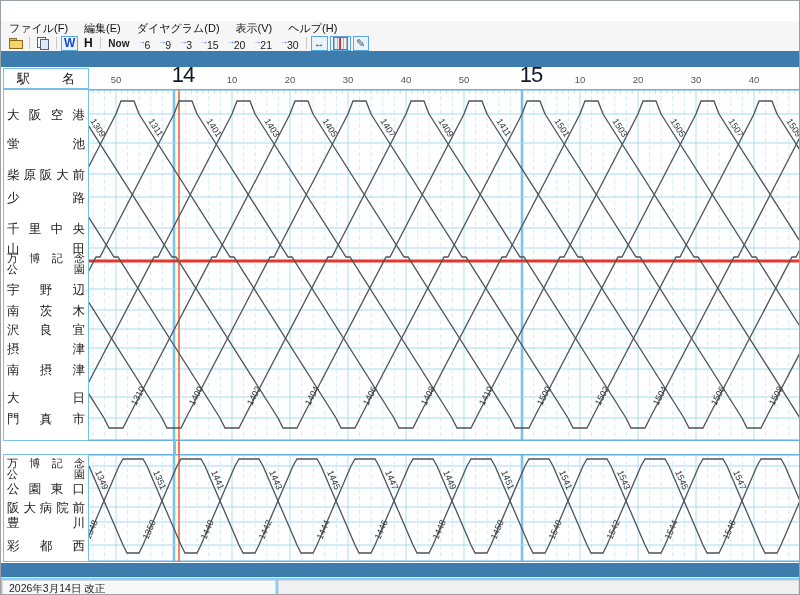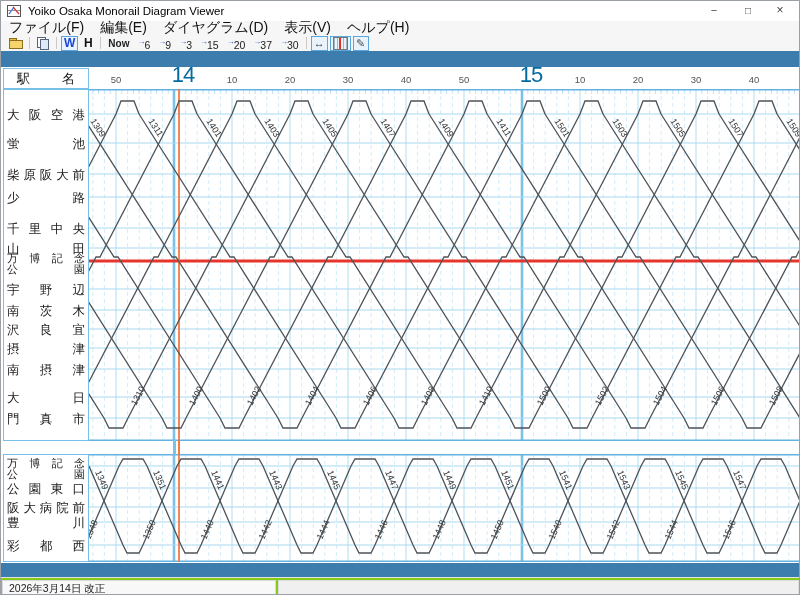--- a/index.html
+++ b/index.html
@@ -10,21 +10,21 @@
   .titlebar{position:absolute;left:0;top:0;width:100%;height:20px;background:#ffffff;
             display:flex;align-items:center;}
   .appicon{margin-left:6px;}
   .title{font-size:11.5px;color:#000;margin-left:7px;}
   .winbtn{position:absolute;top:1px;width:30px;height:17px;text-align:center;
           font-size:11px;color:#444;line-height:17px;cursor:default;}
   .winbtn.min{right:70px;} .winbtn.max{right:36px;font-size:10px;} .winbtn.close{right:4px;font-size:12px;}
   
   .menubar{position:absolute;left:0;top:20px;width:100%;height:14px;background:#f6f6f6;
            display:flex;align-items:center;gap:16px;padding-left:8px;}
-  .mitem{font-size:14px;color:#111;white-space:nowrap;}
+  .mitem{font-size:11px;color:#111;white-space:nowrap;}
   
   .toolbar{position:absolute;left:0;top:34px;width:100%;height:16px;background:#f6f6f6;
            display:flex;align-items:center;padding-left:4px;}
   .tbtn{border:1px solid transparent;background:transparent;height:15px;min-width:16px;
         display:inline-flex;align-items:center;justify-content:center;padding:0 2px;margin:0 1px;
         font-family:inherit;}
   .tbtn.active{border-color:#5aa7e0;background:#e8f3fc;}
   .sep{display:inline-block;width:1px;height:12px;background:#c9c9c9;margin:0 3px;}
   .wbtn span{color:#1c46d6;font-weight:bold;font-size:12px;}
   .hbtn span{color:#111;font-weight:bold;font-size:12px;}
@@ -40,63 +40,51 @@
   .fitic{font-size:11px;color:#333;font-weight:bold;}
   .gridic{position:relative;width:13px;height:11px;display:inline-block;border:1px solid #777;
           background:repeating-linear-gradient(90deg,#aab4bd 0 1px,transparent 1px 3px);}
   .gridic .redmark{position:absolute;left:5px;top:0;width:2px;height:11px;background:#e03227;}
   .penic{font-size:11px;color:#555;}
   
   .band{position:absolute;left:0;width:100%;background:#3d7dae;}
   .band.top{top:50px;height:16px;}
   .band.bottom{top:562px;height:14px;}
   
-  .hourlbl{position:absolute;transform:translateX(-50%);font-size:22px;color:#0369a1;top:61px;
+  .hourlbl{position:absolute;transform:translateX(-50%);font-size:22px;color:#0f172a;top:61px;
            font-weight:400;letter-spacing:-1px;}
   .minlbl{position:absolute;transform:translateX(-50%);font-size:9.5px;color:#555;top:73px;}
   
   .stbox{position:absolute;left:2px;top:67px;width:86px;height:21px;background:#fff;
          border:1px solid #79c0e8;box-sizing:border-box;display:flex;align-items:center;
          justify-content:space-between;padding:0 13px;font-size:13px;color:#111;}
   .stpanel{position:absolute;left:2px;width:86px;background:#fff;border:1px solid #79c0e8;
            box-sizing:border-box;}
   .stpanel.main{top:88px;height:352px;}
   .stpanel.branch{top:453px;height:108px;}
   .strow{position:absolute;left:3px;width:78px;display:flex;justify-content:space-between;
          font-size:12.5px;color:#1a1a1a;line-height:14px;white-space:nowrap;}
   .strow.small{font-size:11px;line-height:11px;}
   
   .dgwrap{position:absolute;left:88px;width:712px;overflow:hidden;}
   .dgwrap.main{top:88px;height:352px;}
   .dgwrap.branch{top:453px;height:108px;}
   .gapline{position:absolute;top:439px;height:15px;}
   
-  .statusbar{position:absolute;left:0;top:576px;width:100%;height:19px;background:#84cc16;border-top:1px solid #e3e3e3;box-sizing:border-box;}
+  .statusbar{position:absolute;left:0;top:576px;width:100%;height:19px;background:#7dd3fc;border-top:1px solid #e3e3e3;box-sizing:border-box;}
   .spanel{position:absolute;left:1px;top:2px;width:274px;height:15px;background:#f8f8f8;
           border:1px solid #d9d9d9;font-size:10.5px;color:#222;line-height:14px;padding-left:6px;box-sizing:border-box;}
   .spanel2{position:absolute;left:277px;top:2px;width:521px;height:15px;background:#f0f0f0;border:1px solid #dcdcdc;box-sizing:border-box;}
   svg text{font-family:"Liberation Sans","DejaVu Sans",sans-serif;}
 </style>
 </head>
 <body>
 
 <div id="win">
 
-  <div class="titlebar">
-    <svg class="appicon" width="14" height="12" viewBox="0 0 14 12">
-      <rect x="0.5" y="0.5" width="13" height="11" fill="#ffffff" stroke="#555"></rect>
-      <line x1="2" y1="9" x2="7" y2="2" stroke="#2b5bd7" stroke-width="1.2"></line>
-      <line x1="6" y1="2" x2="12" y2="9" stroke="#e03227" stroke-width="1.2"></line>
-      <line x1="1" y1="5.5" x2="13" y2="5.5" stroke="#777" stroke-width="0.8"></line>
-    </svg>
-    <span class="title">Yoiko Osaka Monorail Diagram Viewer</span>
-    <span class="winbtn min">−</span>
-    <span class="winbtn max">□</span>
-    <span class="winbtn close">×</span>
-  </div>
 
   <div class="menubar" id="menubar">
       <span class="mitem">ファイル(F)</span>
       <span class="mitem">編集(E)</span>
       <span class="mitem">ダイヤグラム(D)</span>
       <span class="mitem">表示(V)</span>
       <span class="mitem">ヘルプ(H)</span>
     </div>
 
   <div class="toolbar">
@@ -132,21 +120,21 @@
           <span class="jarr">→</span>
           <span class="jnum">3</span>
         </button><button class="tbtn jump">
           <span class="jarr">→</span>
           <span class="jnum">15</span>
         </button><button class="tbtn jump">
           <span class="jarr">→</span>
           <span class="jnum">20</span>
         </button><button class="tbtn jump">
           <span class="jarr">→</span>
-          <span class="jnum">37</span>
+          <span class="jnum">21</span>
         </button><button class="tbtn jump">
           <span class="jarr">→</span>
           <span class="jnum">30</span>
         </button></span>
     <span class="sep"></span>
     <button class="tbtn active">
       <span class="fitic">↔</span>
     </button>
     <button class="tbtn active">
       <span class="gridic">

